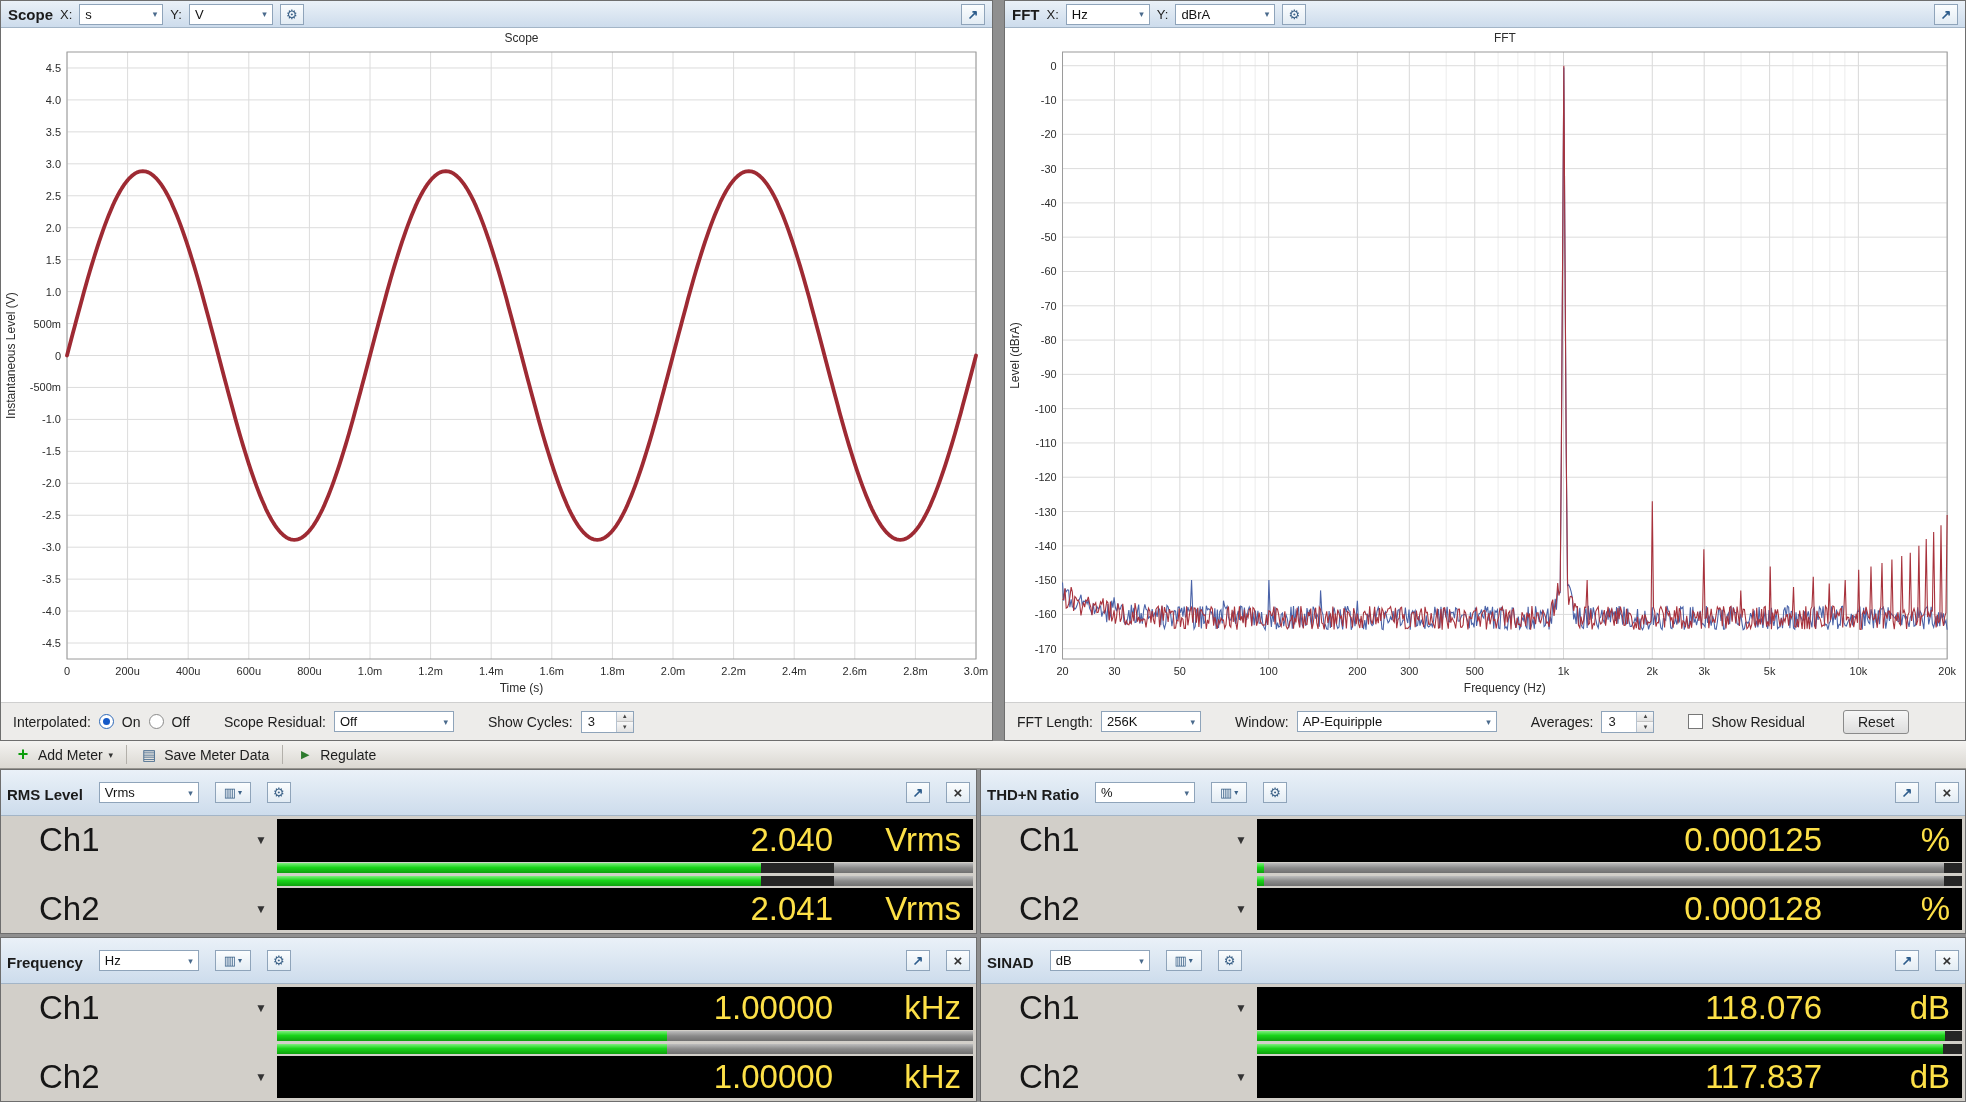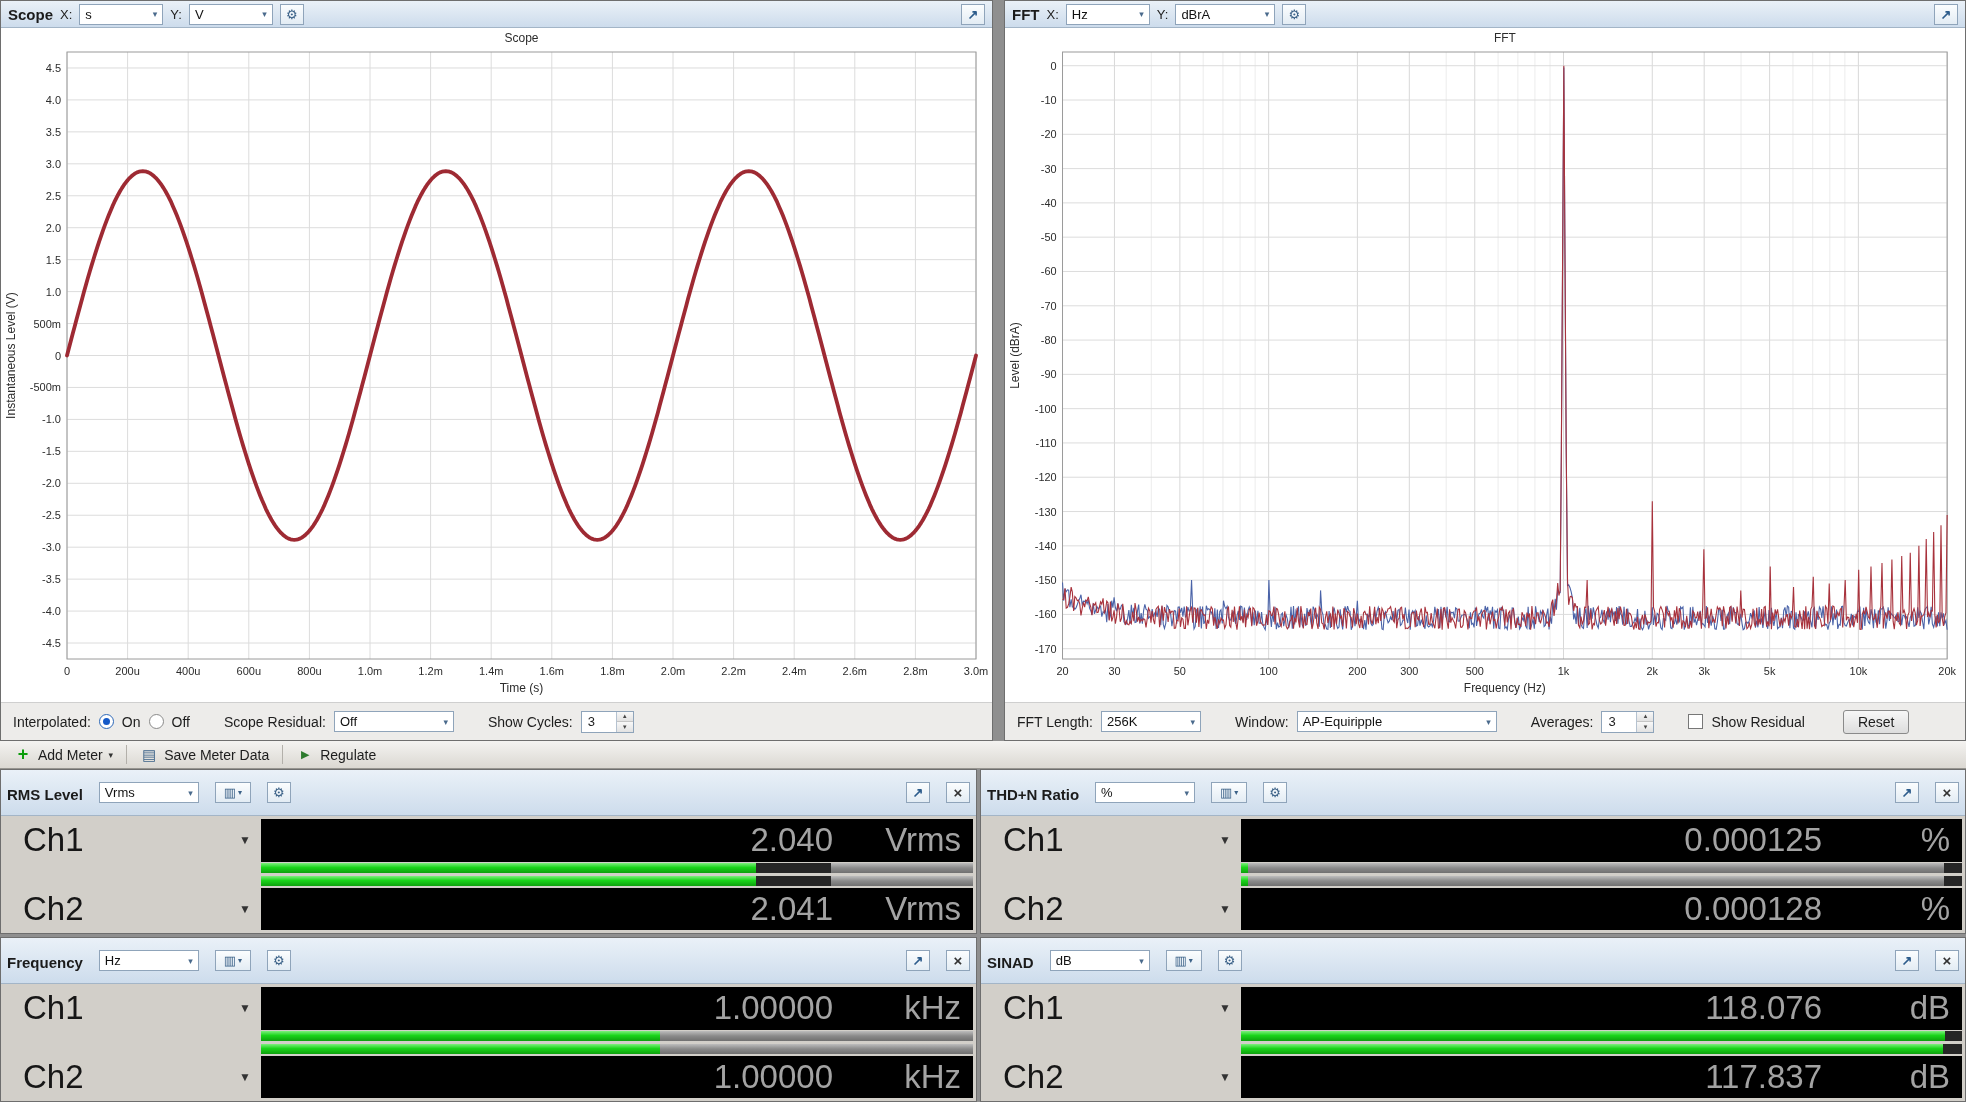--- a/index.html
+++ b/index.html
@@ -51,25 +51,25 @@
   .tool-icon.save{color:#3c6288;font-size:15px;}
   .tool-icon.reg{color:#2d7a2d;font-size:11px;}
   .dd-arrow{font-size:9px;color:#333;}
   .tool-sep{width:1px;height:19px;background:#b3b0aa;margin:0 3px;}
 
   .meters{flex:1;display:grid;grid-template-columns:977px 1fr;grid-template-rows:1fr 1fr;gap:3px;background:#8f8f8f;}
   .meter{display:flex;flex-direction:column;border:1px solid #6e6e6e;background:#d2cfc9;}
   .meter-header{flex:0 0 26px;display:flex;align-items:flex-end;gap:16px;padding:12px 6px;
     background:linear-gradient(#eaf1f8,#cddcec);border-bottom:1px solid #a3b5c7;font-size:13px;}
   .meter-title{font-weight:bold;font-size:15px;color:#1b1b1b;}
-  .meter-body{flex:1;display:grid;grid-template-columns:252px 1fr;grid-template-rows:1fr 13px 13px 1fr;padding:3px 3px 3px 8px;}
+  .meter-body{flex:1;display:grid;grid-template-columns:252px 1fr;grid-template-rows:1fr 13px 13px 1fr;padding:3px 3px 3px 16px;margin-left:8px;}
   .r1{grid-row:1}.r2{grid-row:2}.r3{grid-row:3}.r4{grid-row:4}
   .ch-label{grid-column:1;position:relative;display:flex;align-items:center;padding-left:14px;font-size:33px;color:#161616;}
   .ch-label .dd{position:absolute;right:10px;top:50%;transform:translateY(-50%);font-size:12px;color:#333;}
-  .ch-display{grid-column:2;background:#000;display:flex;align-items:center;justify-content:flex-end;padding:0 12px;color:#a3a3a3;font-size:33px;}
+  .ch-display{grid-column:2;background:#000;display:flex;align-items:center;justify-content:flex-end;padding:0 12px;color:#fde047;font-size:33px;}
   .ch-display .unit{width:128px;text-align:right;}
   .bar-row{grid-column:2;padding:1.5px 0;}
   .bar-track{position:relative;height:100%;background:#262626;overflow:hidden;}
   .bar-gray{position:absolute;top:0;bottom:0;background:linear-gradient(#bdbdbd,#8a8a8a 50%,#707070);}
   .bar-fill{position:absolute;left:0;top:0;bottom:0;background:linear-gradient(#7df07d,#1ad41a 45%,#0da00d);}
 </style>
 </head>
 <body>
 
 <div class="app">

